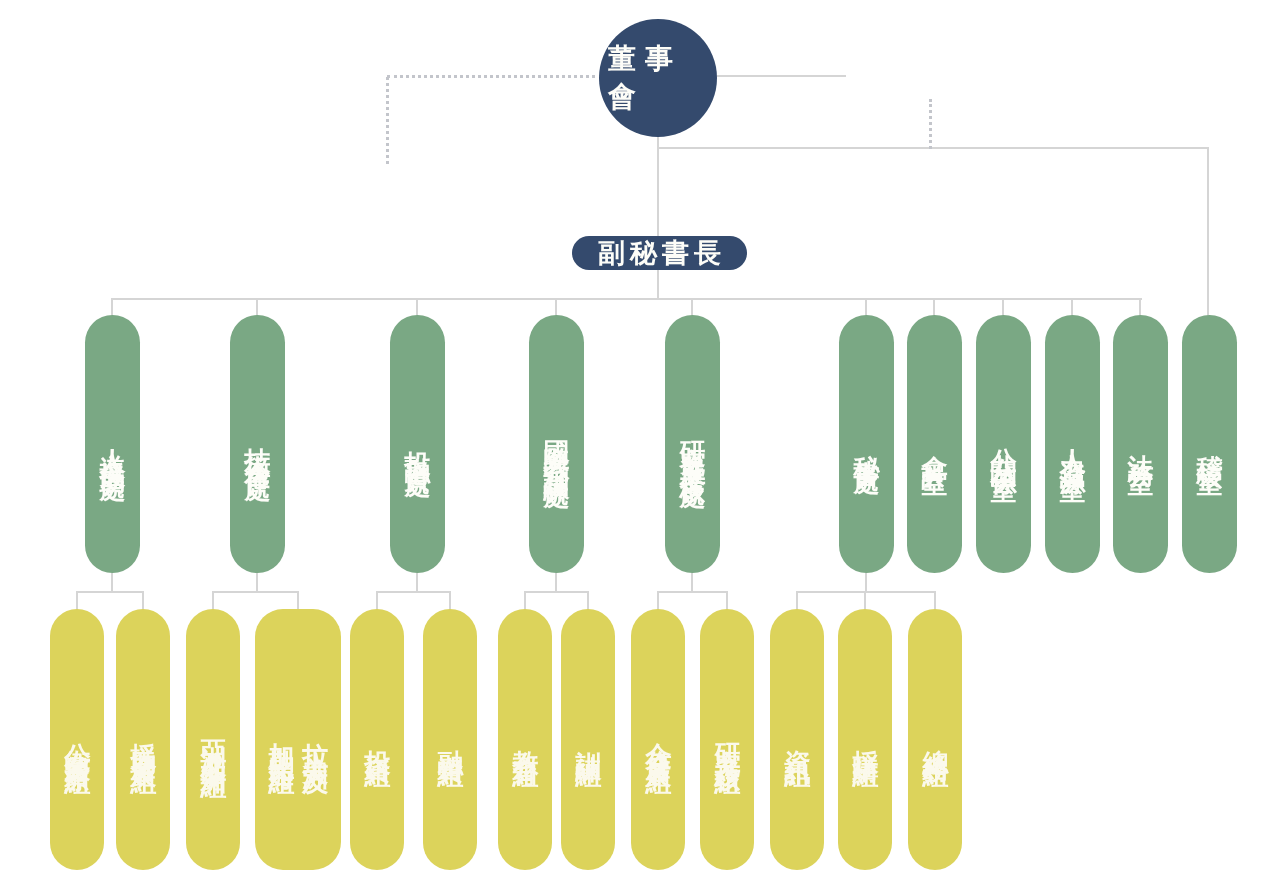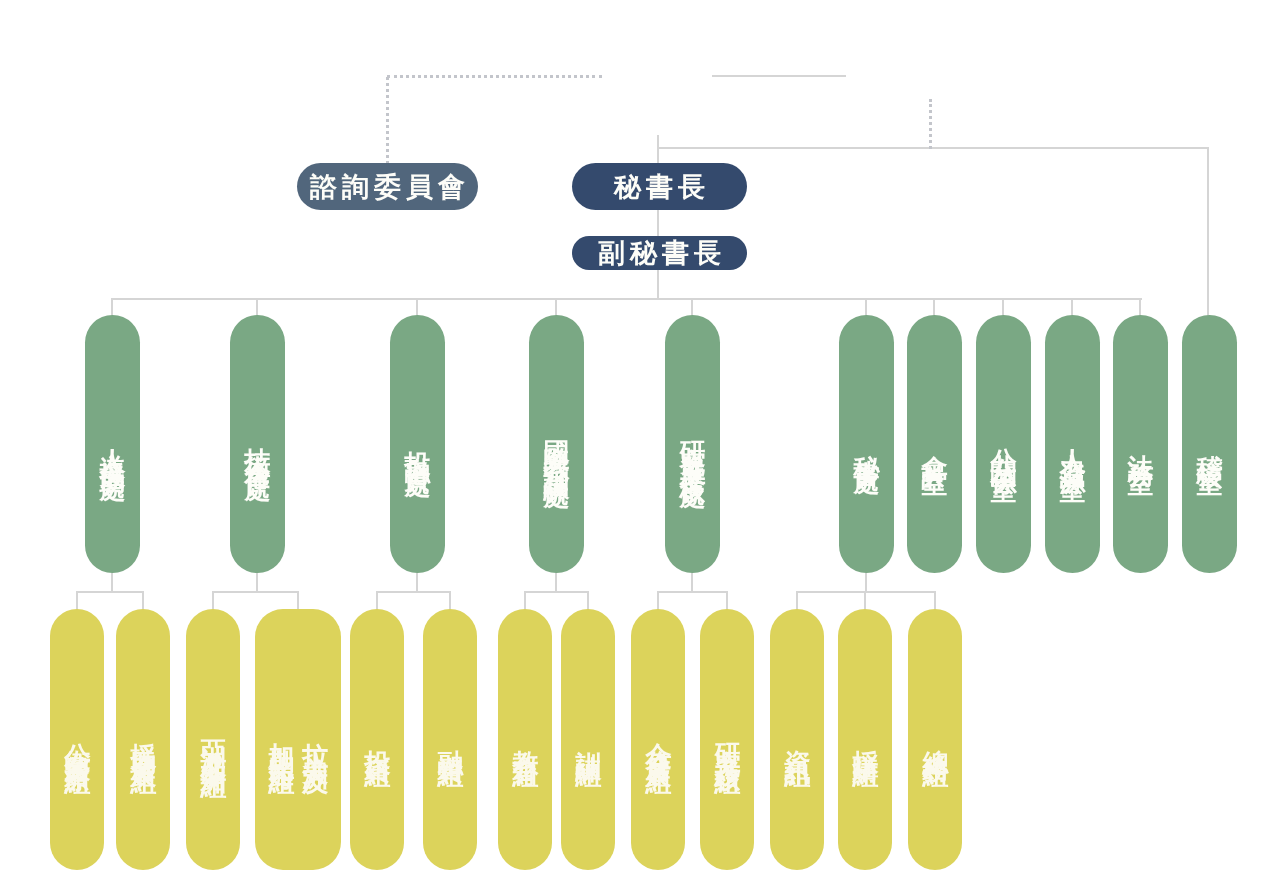--- a/index.html
+++ b/index.html
@@ -70,29 +70,26 @@
       <div class="cline" style="left: 657px; top: 591px; width: 71px; height: 2px;"></div>
       <div class="cline" style="left: 657px; top: 591px; width: 2px; height: 19px;"></div>
       <div class="cline" style="left: 726px; top: 591px; width: 2px; height: 19px;"></div>
       <div class="cline" style="left: 865px; top: 571px; width: 2px; height: 22px;"></div>
       <div class="cline" style="left: 796px; top: 591px; width: 140px; height: 2px;"></div>
       <div class="cline" style="left: 796px; top: 591px; width: 2px; height: 19px;"></div>
       <div class="cline" style="left: 864px; top: 591px; width: 2px; height: 19px;"></div>
       <div class="cline" style="left: 934px; top: 591px; width: 2px; height: 19px;"></div>
     </div>
 
+  <div class="node circle" style="left:599px;top:19px;width:118px;height:118px;">
+    <span>董事會</span>
+  </div>
 
 
-  <div class="node hpill slate" style="left:297px;top:163px;width:181px;height:47px;">
-    <span>諮詢委員會</span>
-  </div>
 
-  <div class="node hpill" style="left:572px;top:163px;width:175px;height:47px;">
-    <span>秘書長</span>
-  </div>
 
   <div class="node hpill" style="left:572px;top:236px;width:175px;height:34px;">
     <span>副秘書長</span>
   </div>
 
   <div id="pills">
       <div class="vpill dept" style="left: 84.5px; top: 315px; width: 55px; height: 258px;">
         <span class="vtext">人道援助處</span>
       </div>
       <div class="vpill group" style="left: 50px; top: 609px; width: 54px; height: 261px;">

